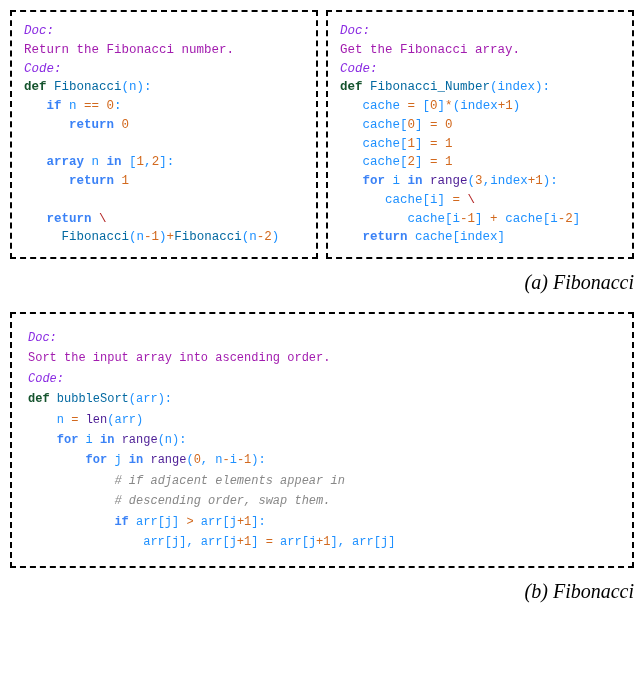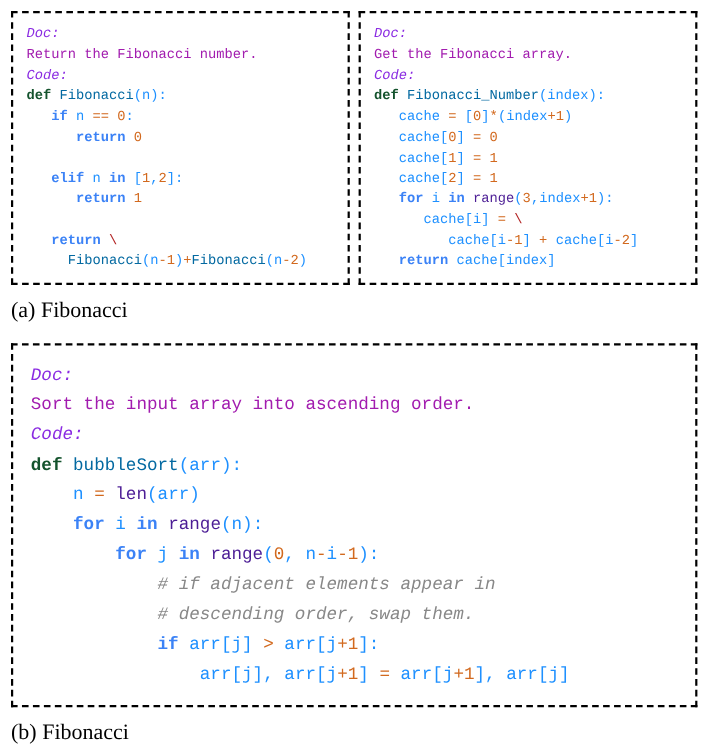--- a/index.html
+++ b/index.html
@@ -18,29 +18,30 @@
   .codebox {
     border: 2px dashed #000;
     padding: 10px 12px;
     font-size: 12.5px;
     line-height: 1.5;
     white-space: pre;
     flex: 1;
     overflow: hidden;
   }
   .codebox.big {
-    font-size: 16px;
+    font-size: 12px;
     line-height: 1.7;
     padding: 14px 16px;
   }
   .caption {
-    text-align: left;
+    text-align: right;
     font-family: "Times New Roman", serif;
     font-size: 20px;
     margin: 12px 0 18px 0;
+    font-style: italic;
   }
   
   .c-doc     { color: #8a2be2; font-style: italic; font-weight: normal; }
   .c-docstr  { color: #a21caf; }
   .c-kw      { color: #3b82f6; font-weight: bold; }
   .c-def     { color: #14532d; font-weight: bold; }
   .c-fn      { color: #0369a1; }
   .c-builtin { color: #4c1d95; }
   .c-num     { color: #d2691e; }
   .c-op      { color: #d2691e; }
@@ -54,21 +55,21 @@
 
 <div class="row">
 
   <div class="codebox"><span class="c-doc">Doc:</span>
 <span class="c-docstr">Return the Fibonacci number.</span>
 <span class="c-doc">Code:</span>
 <span class="c-def">def</span><span class="c-fn"> Fibonacci</span><span class="c-punc">(</span><span class="c-var">n</span><span class="c-punc">):</span>
    <span class="c-kw">if</span><span class="c-var"> n </span><span class="c-op">==</span><span> </span><span class="c-num">0</span><span class="c-punc">:</span>
       <span class="c-kw">return</span><span> </span><span class="c-num">0</span>
 
-   <span class="c-kw">elif</span><span class="c-var"> n </span><span class="c-kw">in</span><span> </span><span class="c-punc">[</span><span class="c-num">1</span><span class="c-punc">,</span><span class="c-num">2</span><span class="c-punc">]:</span>
+   <span class="c-kw">array</span><span class="c-var"> n </span><span class="c-kw">in</span><span> </span><span class="c-punc">[</span><span class="c-num">1</span><span class="c-punc">,</span><span class="c-num">2</span><span class="c-punc">]:</span>
       <span class="c-kw">return</span><span> </span><span class="c-num">1</span>
 
    <span class="c-kw">return</span><span> </span><span class="c-cont">\</span>
      <span class="c-fn">Fibonacci</span><span class="c-punc">(</span><span class="c-var">n</span><span class="c-op">-</span><span class="c-num">1</span><span class="c-punc">)</span><span class="c-op">+</span><span class="c-fn">Fibonacci</span><span class="c-punc">(</span><span class="c-var">n</span><span class="c-op">-</span><span class="c-num">2</span><span class="c-punc">)</span></div>
 
   <div class="codebox"><span class="c-doc">Doc:</span>
 <span class="c-docstr">Get the Fibonacci array.</span>
 <span class="c-doc">Code:</span>
 <span class="c-def">def</span><span class="c-fn"> Fibonacci_Number</span><span class="c-punc">(</span><span class="c-var">index</span><span class="c-punc">):</span>
    <span class="c-var">cache </span><span class="c-op">=</span><span> </span><span class="c-punc">[</span><span class="c-num">0</span><span class="c-punc">]</span><span class="c-op">*</span><span class="c-punc">(</span><span class="c-var">index</span><span class="c-op">+</span><span class="c-num">1</span><span class="c-punc">)</span>

